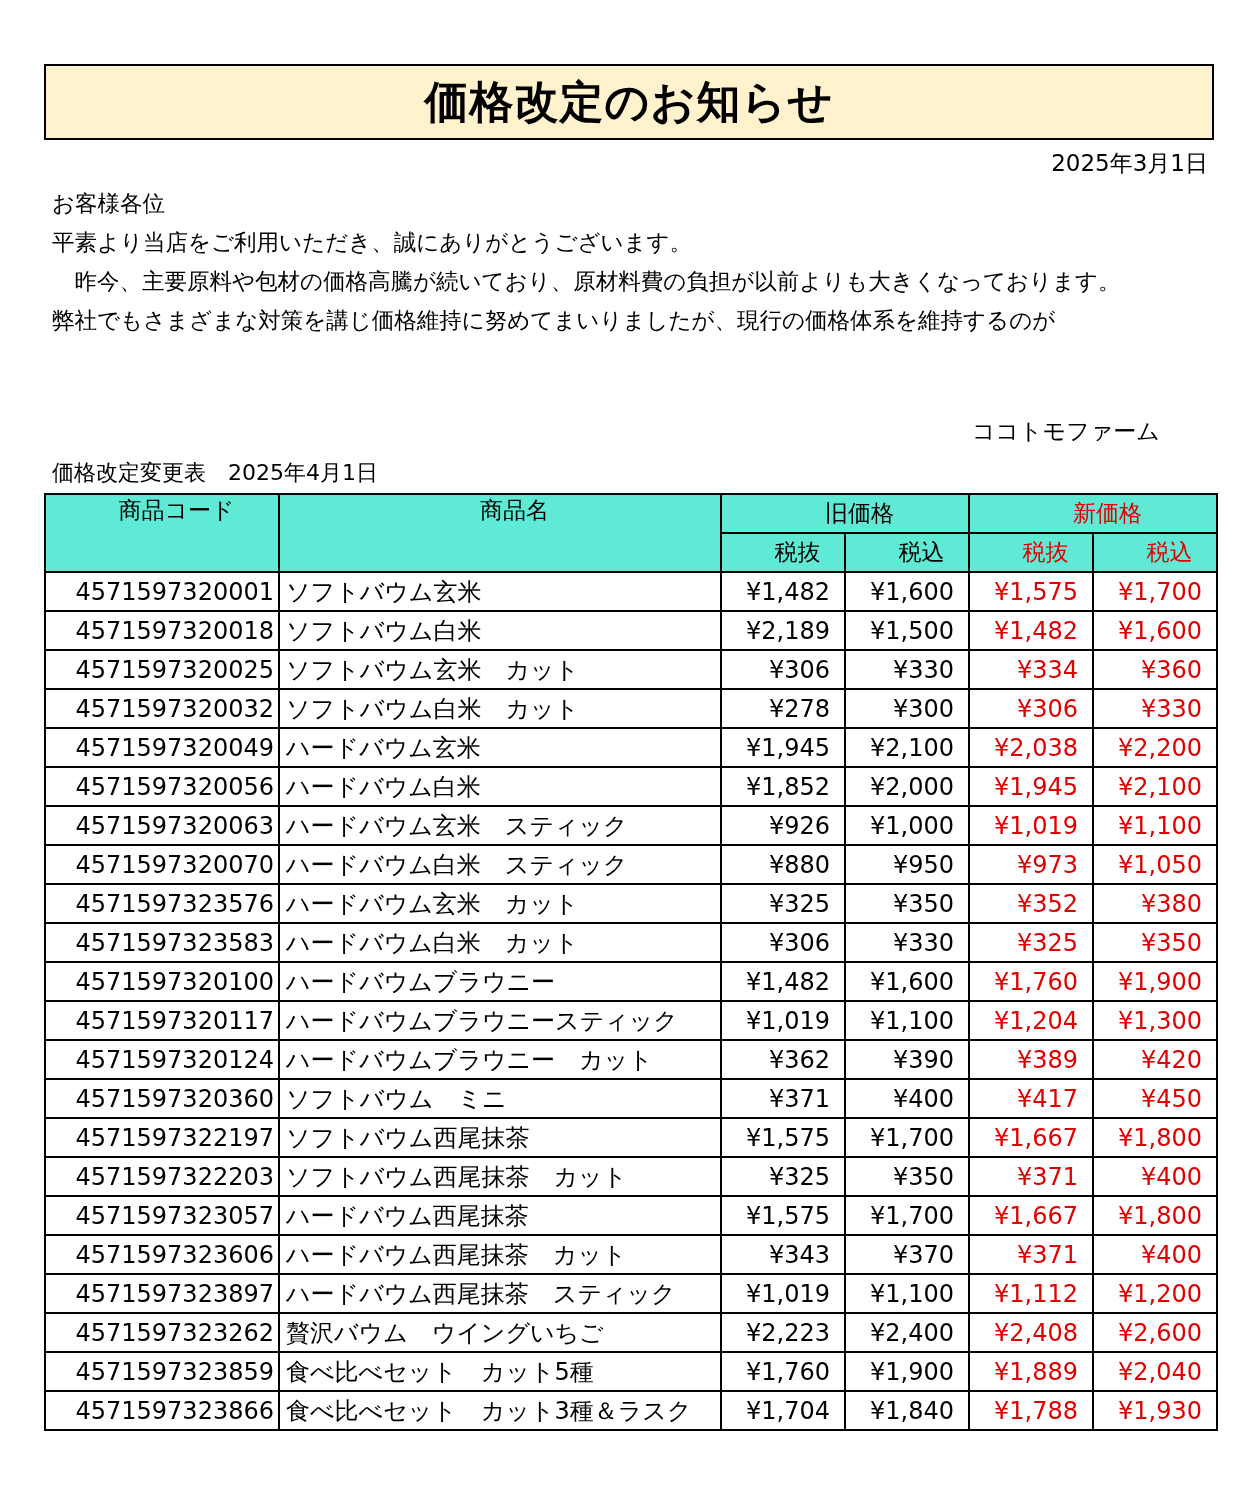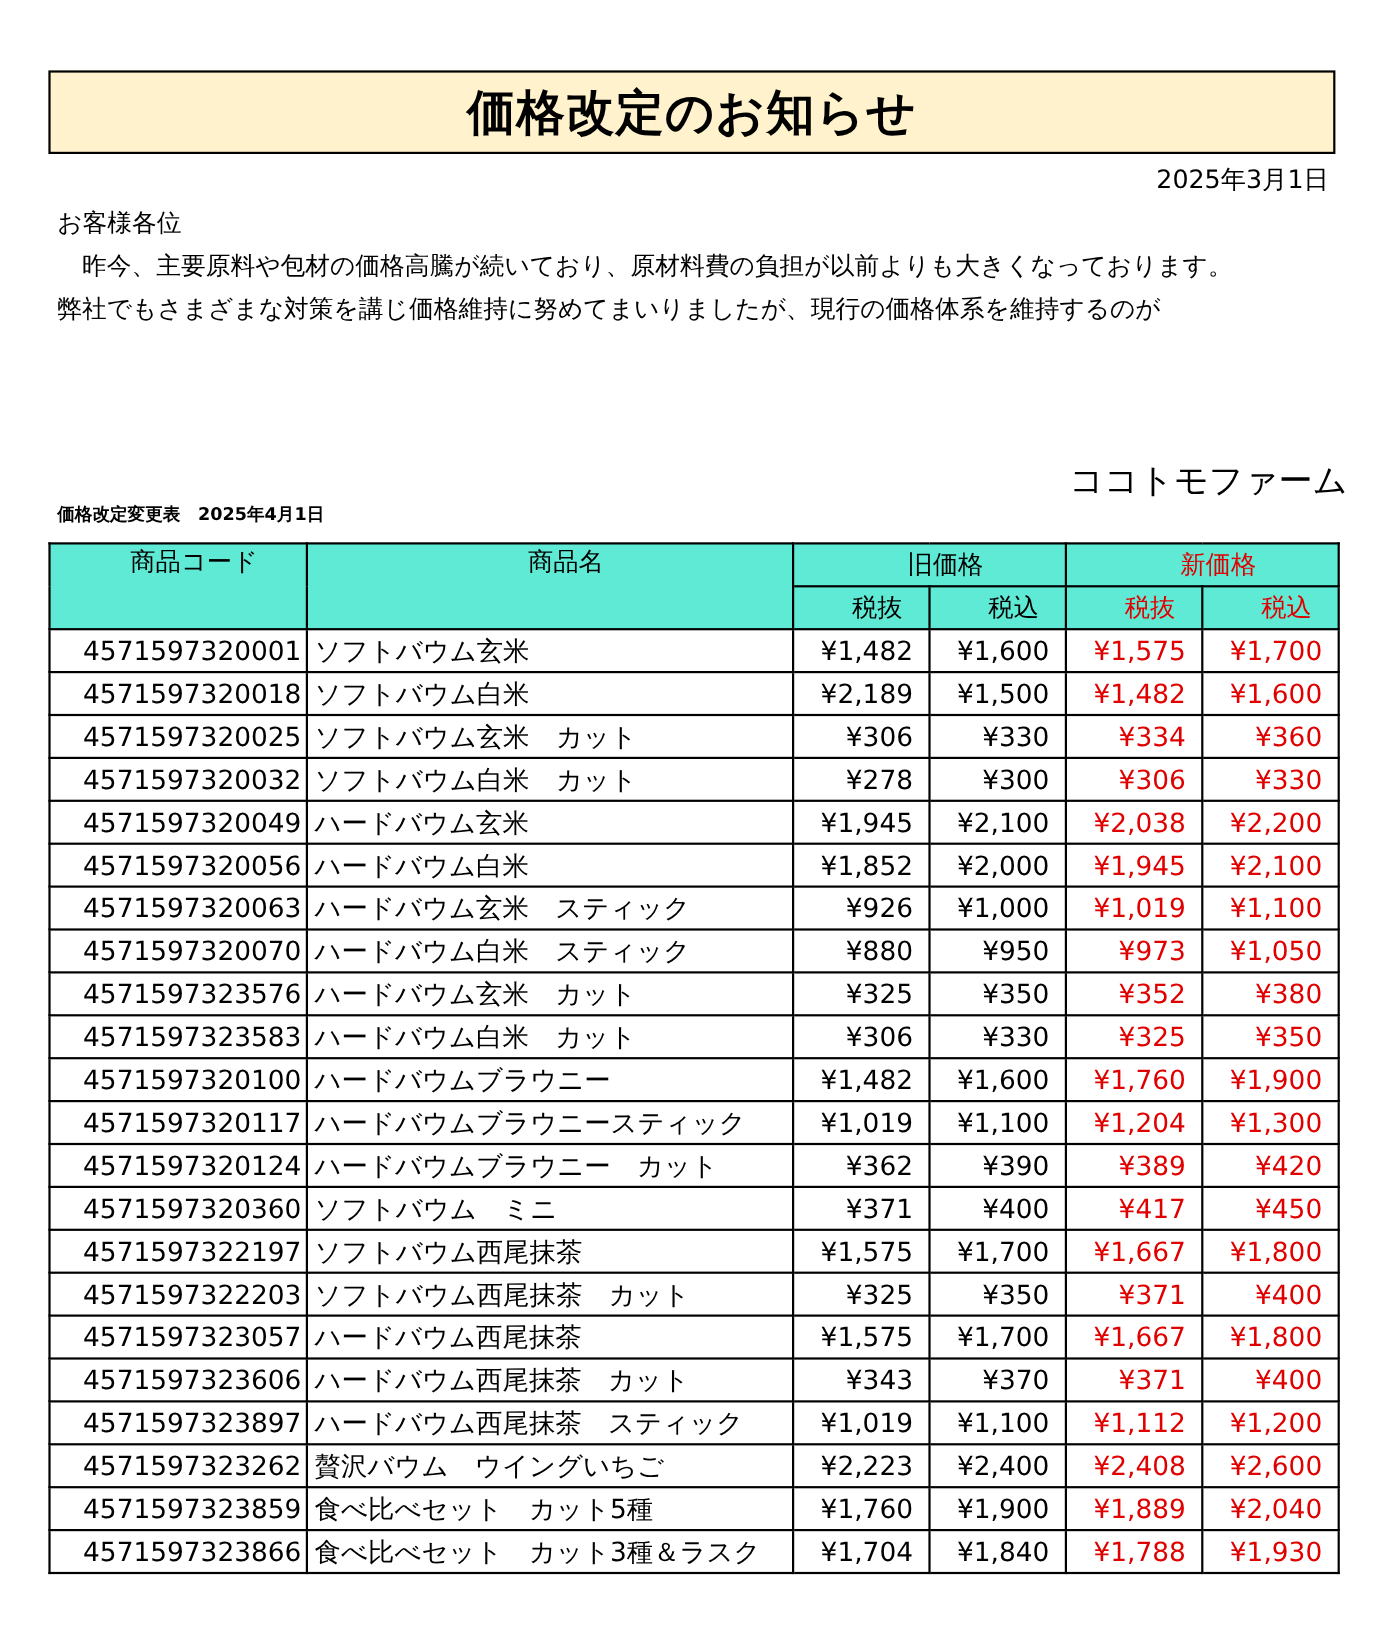--- a/index.html
+++ b/index.html
@@ -11,22 +11,22 @@
       position: absolute; left: 44px; top: 64px; width: 1170px; height: 76px;
       border: 2px solid #000; background: #fff2cc;
       display: flex; align-items: center; justify-content: center;
       box-sizing: border-box;
     }
     .title-box span { font-size: 44px; font-weight: bold; letter-spacing: 1px; }
     .date { position: absolute; right: 52px; top: 148px; font-size: 23px; }
     .body-text { position: absolute; left: 52px; top: 184px; font-size: 22.5px; line-height: 39px; }
     .body-text p { margin: 0; white-space: nowrap; }
     .red { color: #e00000; }
-    .signature { position: absolute; left: 972px; top: 416px; font-size: 31px; }
-    .table-title { position: absolute; left: 52px; top: 458px; font-size: 16px; font-weight: bold; }
+    .signature { position: absolute; left: 972px; top: 416px; font-size: 23px; }
+    .table-title { position: absolute; left: 52px; top: 458px; font-size: 22px; font-weight: normal; }
     table {
       position: absolute; left: 44px; top: 493px; width: 1172px;
       border-collapse: collapse; table-layout: fixed;
       font-size: 24px;
     }
     th, td { border: 2px solid #000; padding: 0 6px; height: 35px; box-sizing: border-box; }
     th { background: #5eead4; font-weight: normal; font-size: 23px; vertical-align: top; padding-left: 35px; }
     th.sub { font-weight: normal; vertical-align: middle; height: 39px; }
     th.hdr { height: 39px; }
     td { height: 39px; }
@@ -38,20 +38,21 @@
 </head>
 <body>
 
 <div class="title-box">
   <span>価格改定のお知らせ</span>
 </div>
 <div class="date">2025年3月1日</div>
 
 <div class="body-text">
   <p>お客様各位</p>
+  <p>平素より当店をご利用いただき、誠にありがとうございます。</p>
   <p>　昨今、主要原料や包材の価格高騰が続いており、原材料費の負担が以前よりも大きくなっております。</p>
   <p>弊社でもさまざまな対策を講じ価格維持に努めてまいりましたが、現行の価格体系を維持するのが</p>
 </div>
 <div class="signature">ココトモファーム</div>
 
 <div class="table-title">価格改定変更表　2025年4月1日</div>
 
 <table>
   <colgroup>
     <col style="width:234px">

